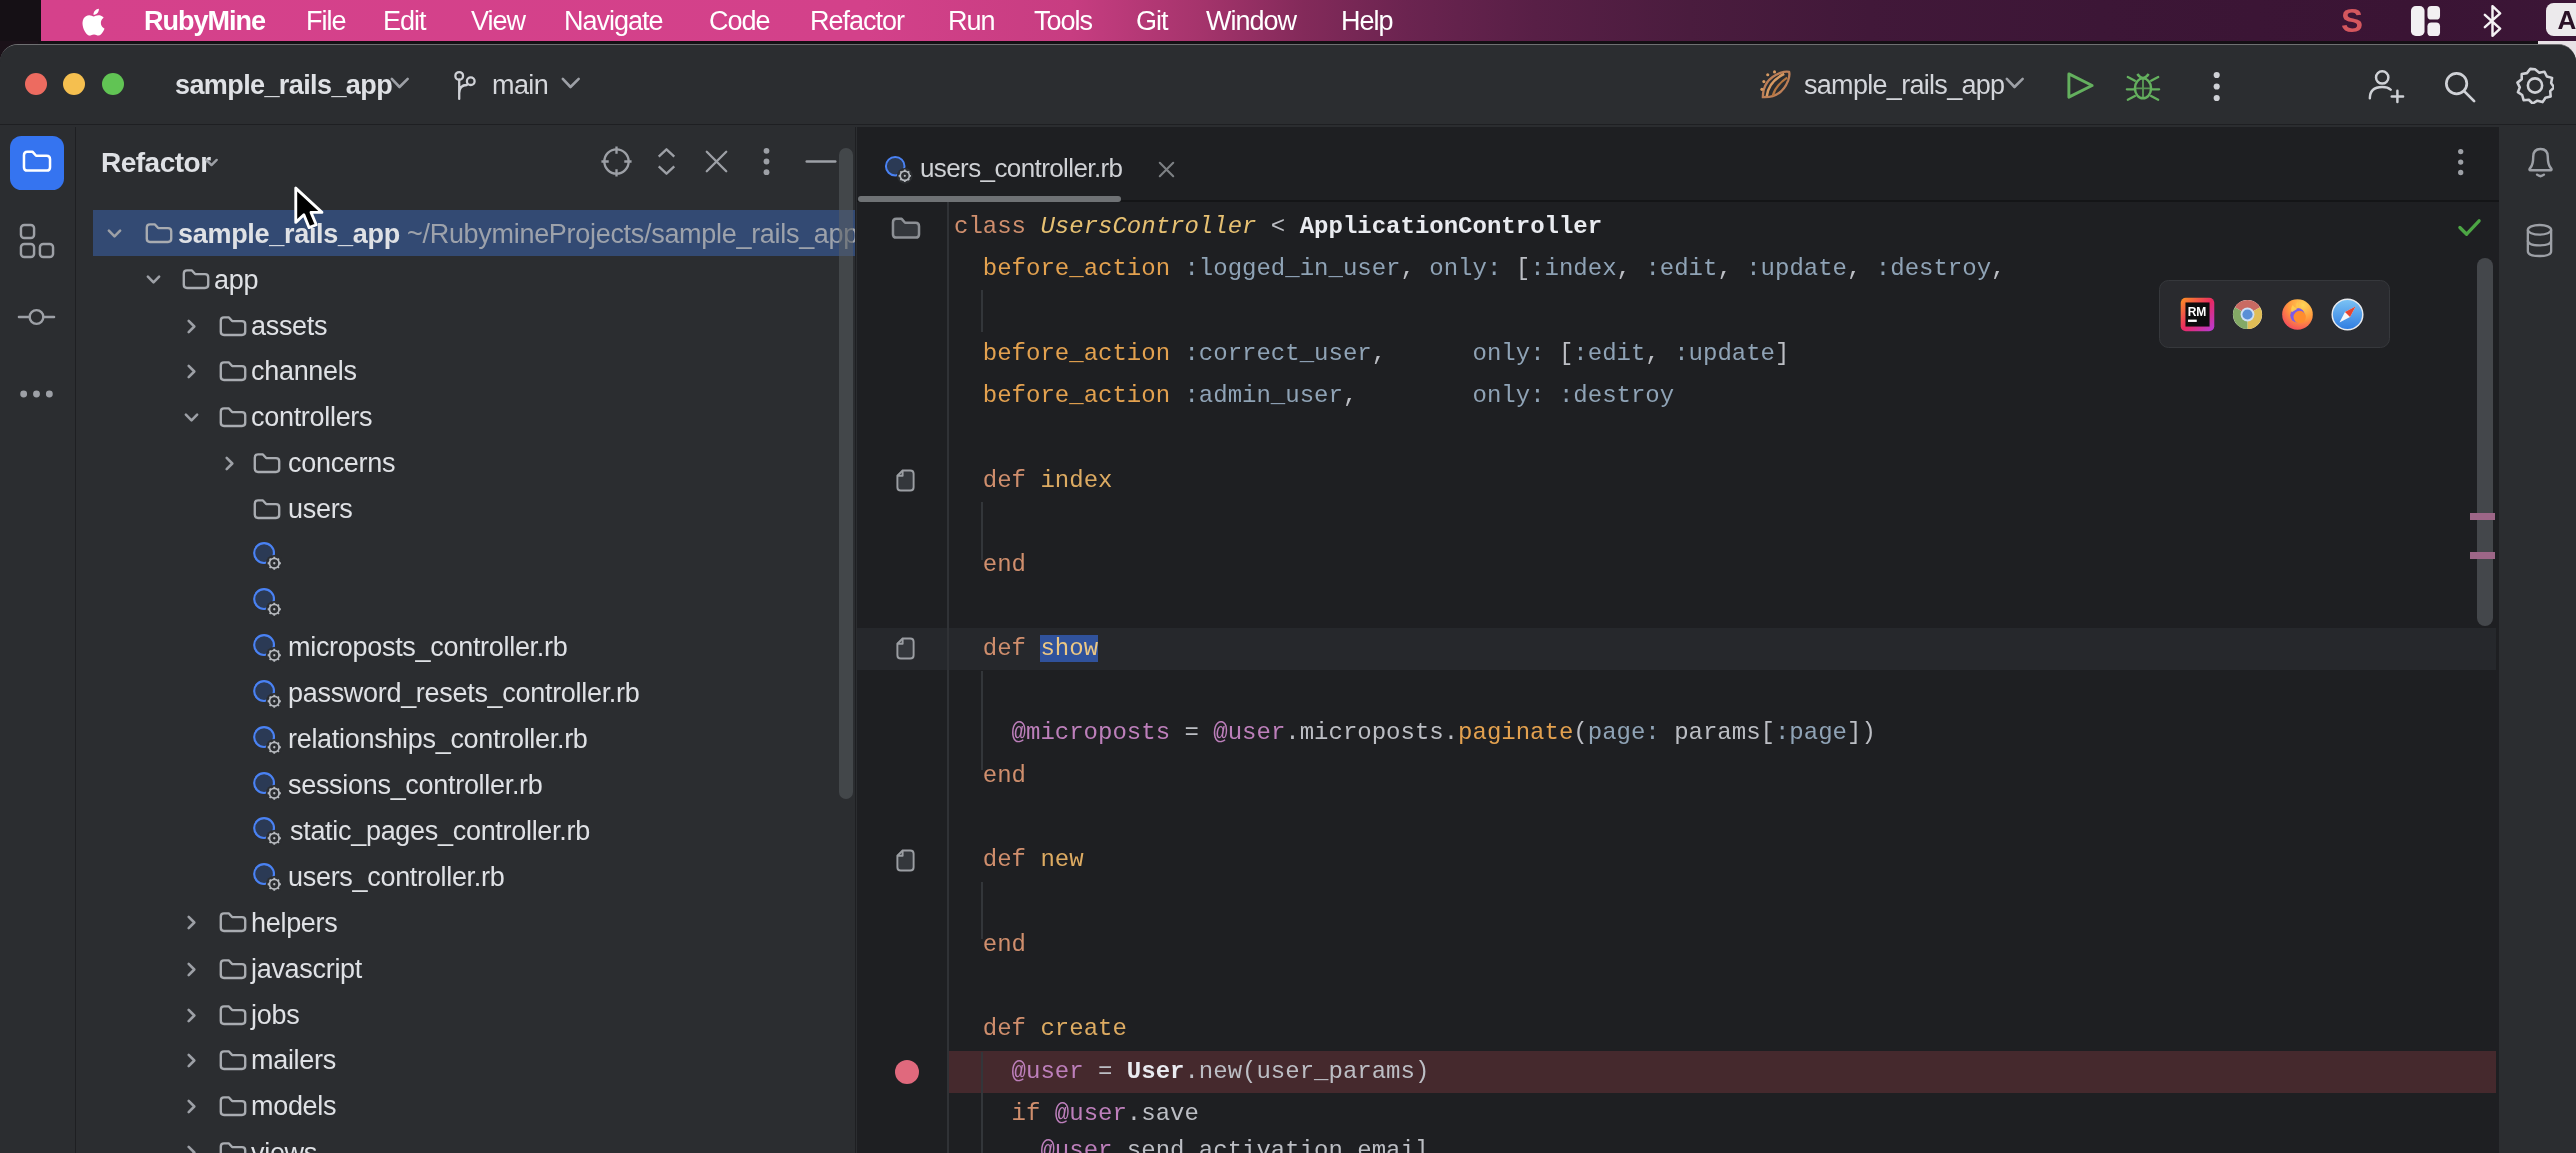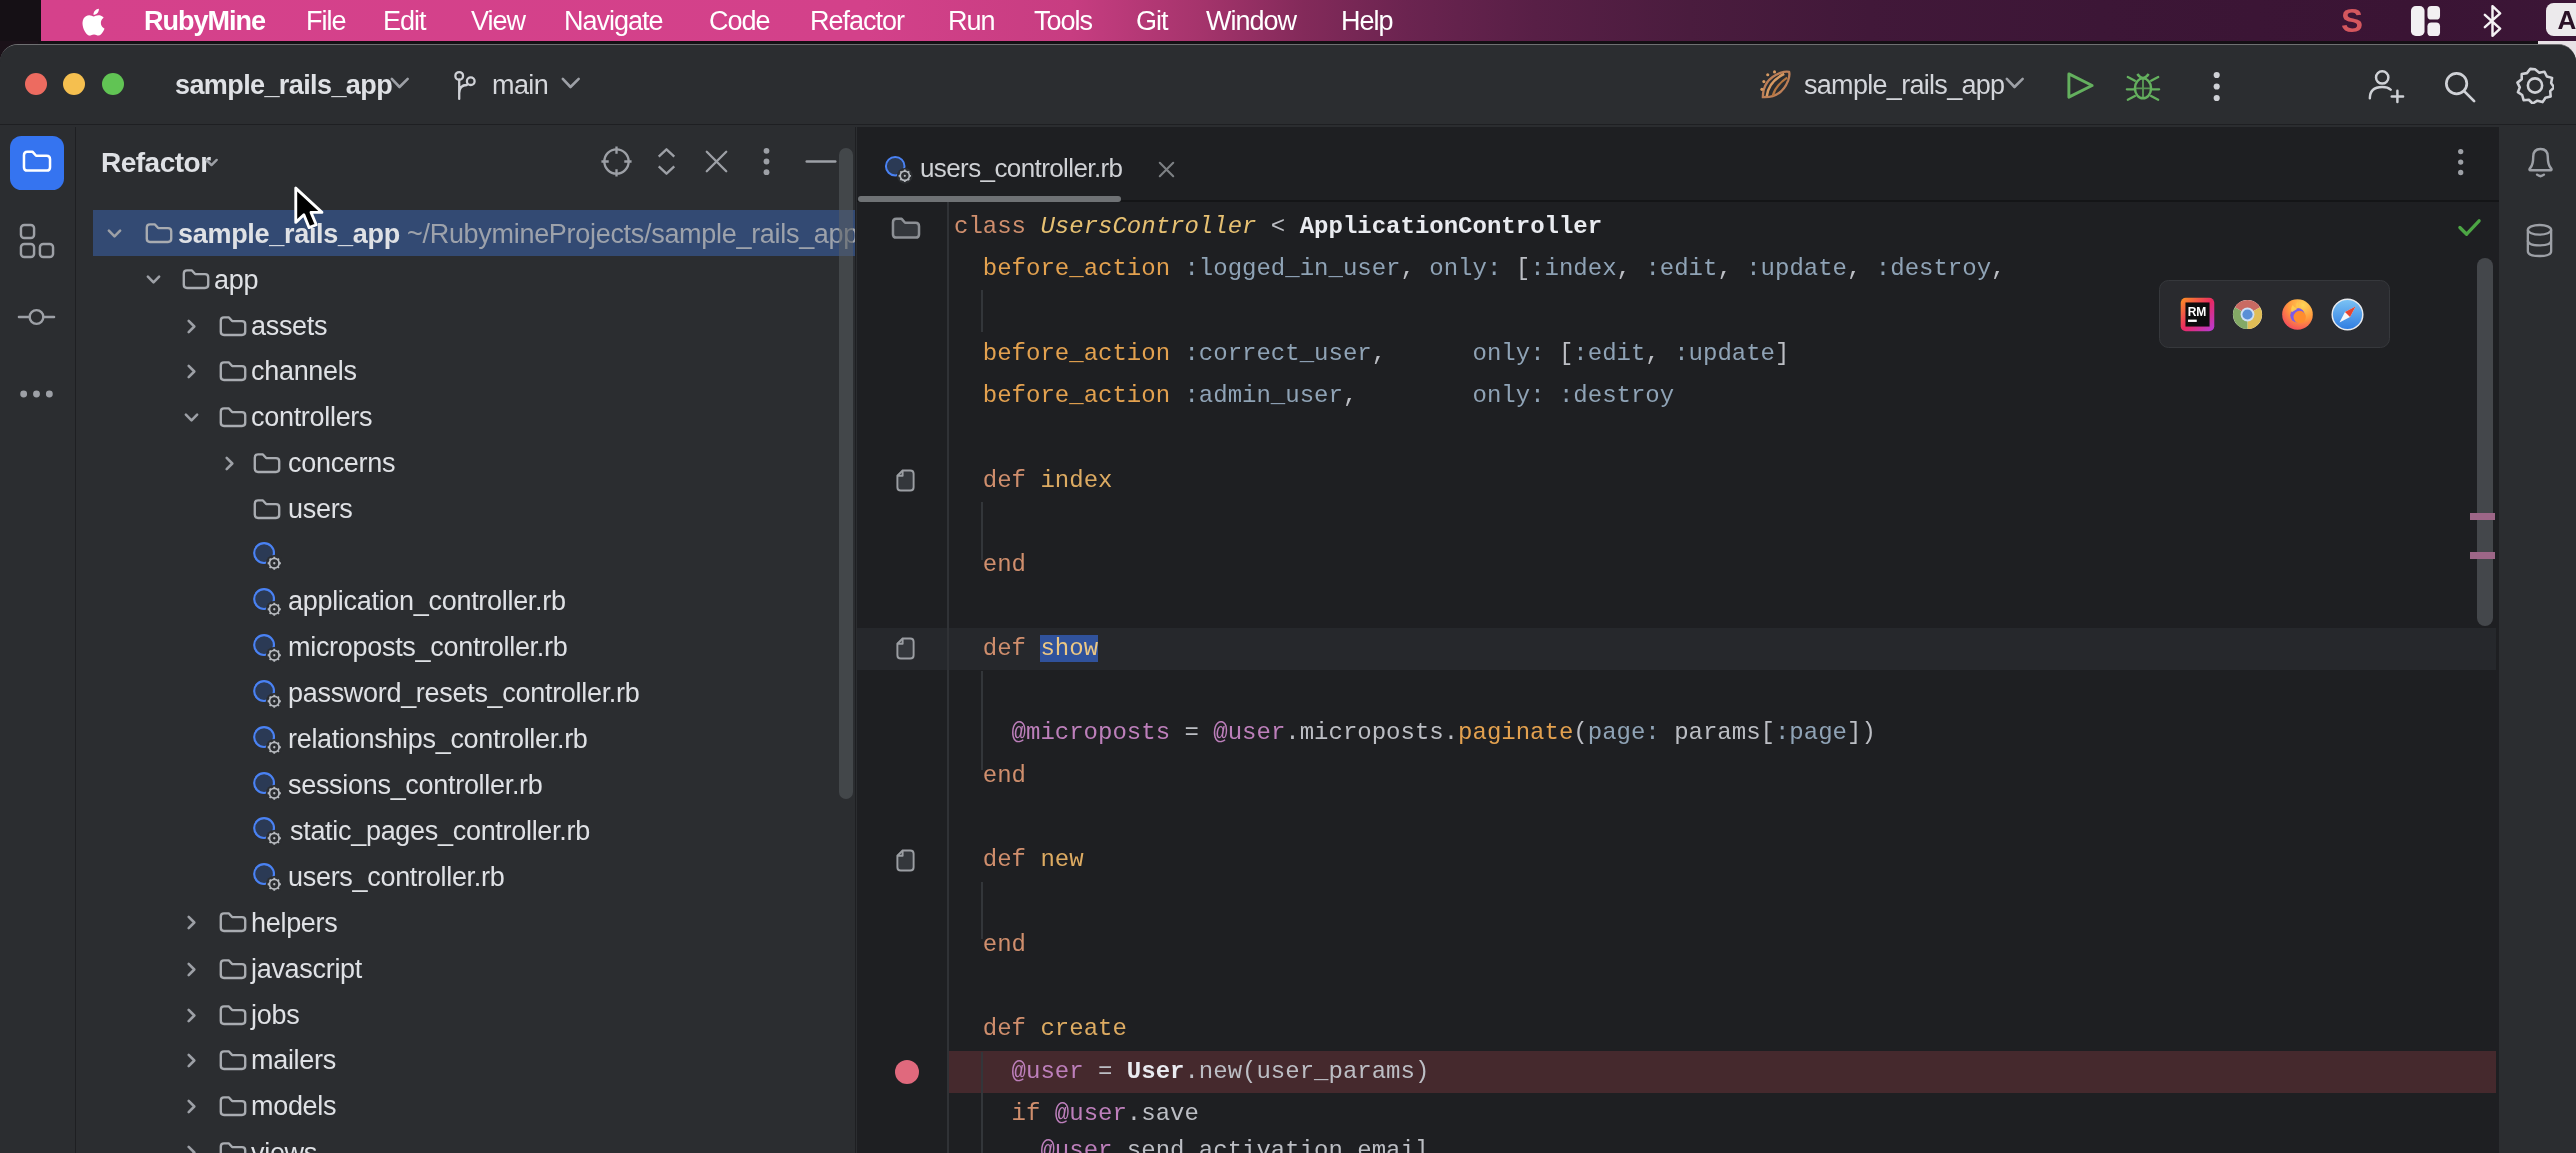--- a/index.html
+++ b/index.html
@@ -238,21 +238,20 @@
 <svg class="abs" style="left:174px;top:369px;color:#a9acb1" width="30" height="26" viewBox="0 0 28 24">
         <use href="#fo"></use>
       </svg>
 <span class="abs" style="left:210px;top:359px;height:46px;line-height:46px;font-size:27px;letter-spacing:-0.3px;color:#dfe1e5;font-weight:normal">users</span>
 <svg class="abs" style="left:172px;top:412px" width="33" height="33" viewBox="0 0 34 34">
         <use href="#rb"></use>
       </svg>
 <svg class="abs" style="left:172px;top:458px" width="33" height="33" viewBox="0 0 34 34">
         <use href="#rb"></use>
       </svg>
-<span class="abs" style="left:210px;top:451px;height:46px;line-height:46px;font-size:27px;letter-spacing:-0.3px;color:#dfe1e5;font-weight:normal">application_controller.rb</span>
 <svg class="abs" style="left:172px;top:504px" width="33" height="33" viewBox="0 0 34 34">
         <use href="#rb"></use>
       </svg>
 <span class="abs" style="left:210px;top:497px;height:46px;line-height:46px;font-size:27px;letter-spacing:-0.3px;color:#dfe1e5;font-weight:normal">microposts_controller.rb</span>
 <svg class="abs" style="left:172px;top:550px" width="33" height="33" viewBox="0 0 34 34">
         <use href="#rb"></use>
       </svg>
 <span class="abs" style="left:210px;top:543px;height:46px;line-height:46px;font-size:27px;letter-spacing:-0.3px;color:#dfe1e5;font-weight:normal">password_resets_controller.rb</span>
 <svg class="abs" style="left:172px;top:596px" width="33" height="33" viewBox="0 0 34 34">
         <use href="#rb"></use>

